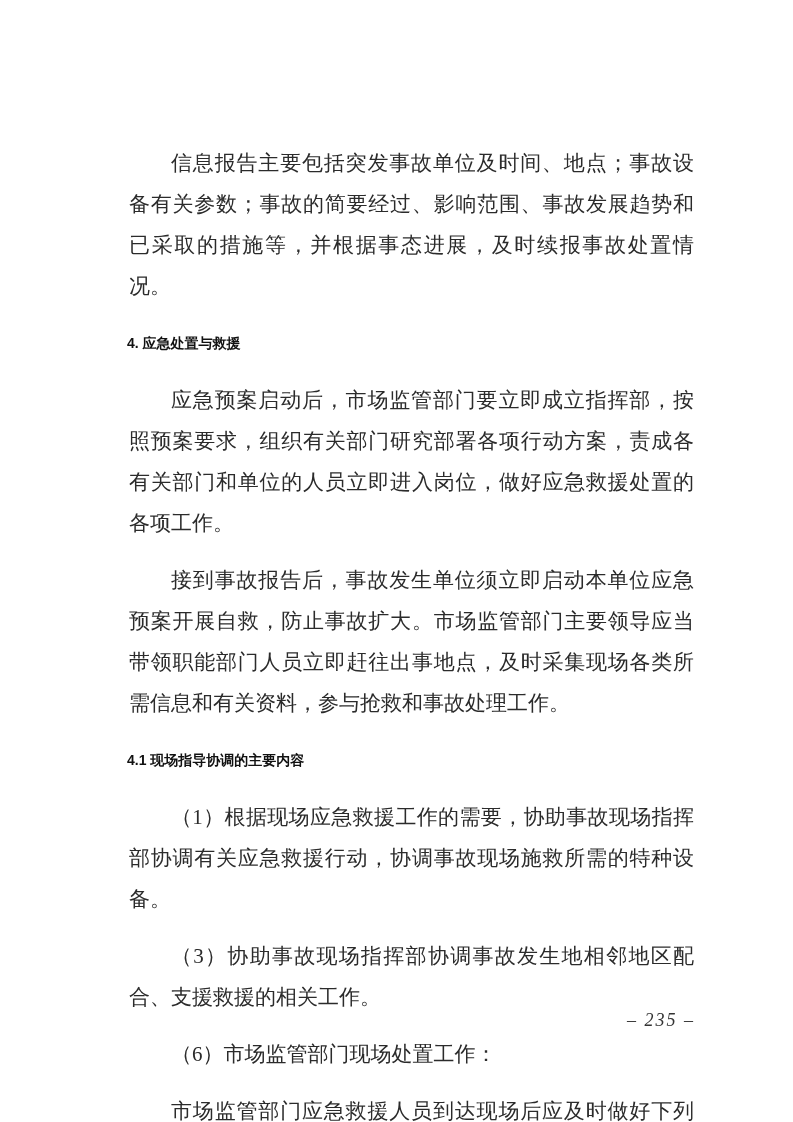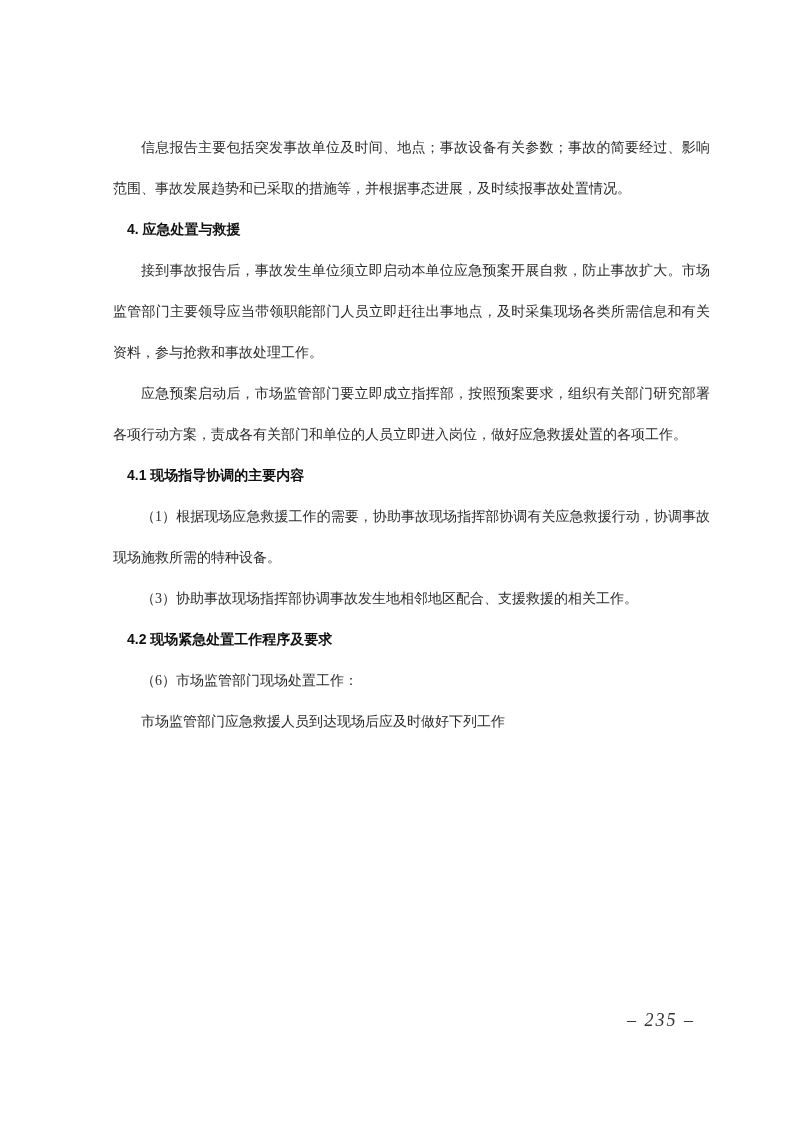--- a/index.html
+++ b/index.html
@@ -16,23 +16,23 @@
     font-family: "Liberation Serif", "DejaVu Serif", serif;
   }
   .content {
     position: absolute;
     left: 113px;
     top: 127px;
     width: 597px;
     color: #2b2b2b;
   }
   .para {
-    margin: 0;
+    margin: 16px;
     font-family: "Liberation Serif", "DejaVu Serif", serif;
-    font-size: 14px;
+    font-size: 21px;
     line-height: 41px;
     text-align: justify;
     text-indent: 2em;
     color: #2b2b2b;
     font-weight: normal;
   }
   .para.flush {
     text-indent: 0;
   }
   .heading {
@@ -57,23 +57,22 @@
     font-style: italic;
   }
 </style>
 </head>
 <body>
 
 <div class="page">
   <div class="content">
     <p class="para">信息报告主要包括突发事故单位及时间、地点；事故设备有关参数；事故的简要经过、影响范围、事故发展趋势和已采取的措施等，并根据事态进展，及时续报事故处置情况。</p>
     <h2 class="heading">4. 应急处置与救援</h2>
+    <p class="para">应急预案启动后，市场监管部门要立即成立指挥部，按照预案要求，组织有关部门研究部署各项行动方案，责成各有关部门和单位的人员立即进入岗位，做好应急救援处置的各项工作。</p>
     <p class="para">接到事故报告后，事故发生单位须立即启动本单位应急预案开展自救，防止事故扩大。市场监管部门主要领导应当带领职能部门人员立即赶往出事地点，及时采集现场各类所需信息和有关资料，参与抢救和事故处理工作。</p>
-    <p class="para">应急预案启动后，市场监管部门要立即成立指挥部，按照预案要求，组织有关部门研究部署各项行动方案，责成各有关部门和单位的人员立即进入岗位，做好应急救援处置的各项工作。</p>
     <h2 class="heading">4.1  现场指导协调的主要内容</h2>
     <p class="para">（1）根据现场应急救援工作的需要，协助事故现场指挥部协调有关应急救援行动，协调事故现场施救所需的特种设备。</p>
     <p class="para">（3）协助事故现场指挥部协调事故发生地相邻地区配合、支援救援的相关工作。</p>
-    <h2 class="heading">4.2  现场紧急处置工作程序及要求</h2>
     <p class="para">（6）市场监管部门现场处置工作：</p>
     <p class="para">市场监管部门应急救援人员到达现场后应及时做好下列工作</p>
   </div>
   <div class="footer-pagenum">– 235 –</div>
 </div>
 
 </body></html>

